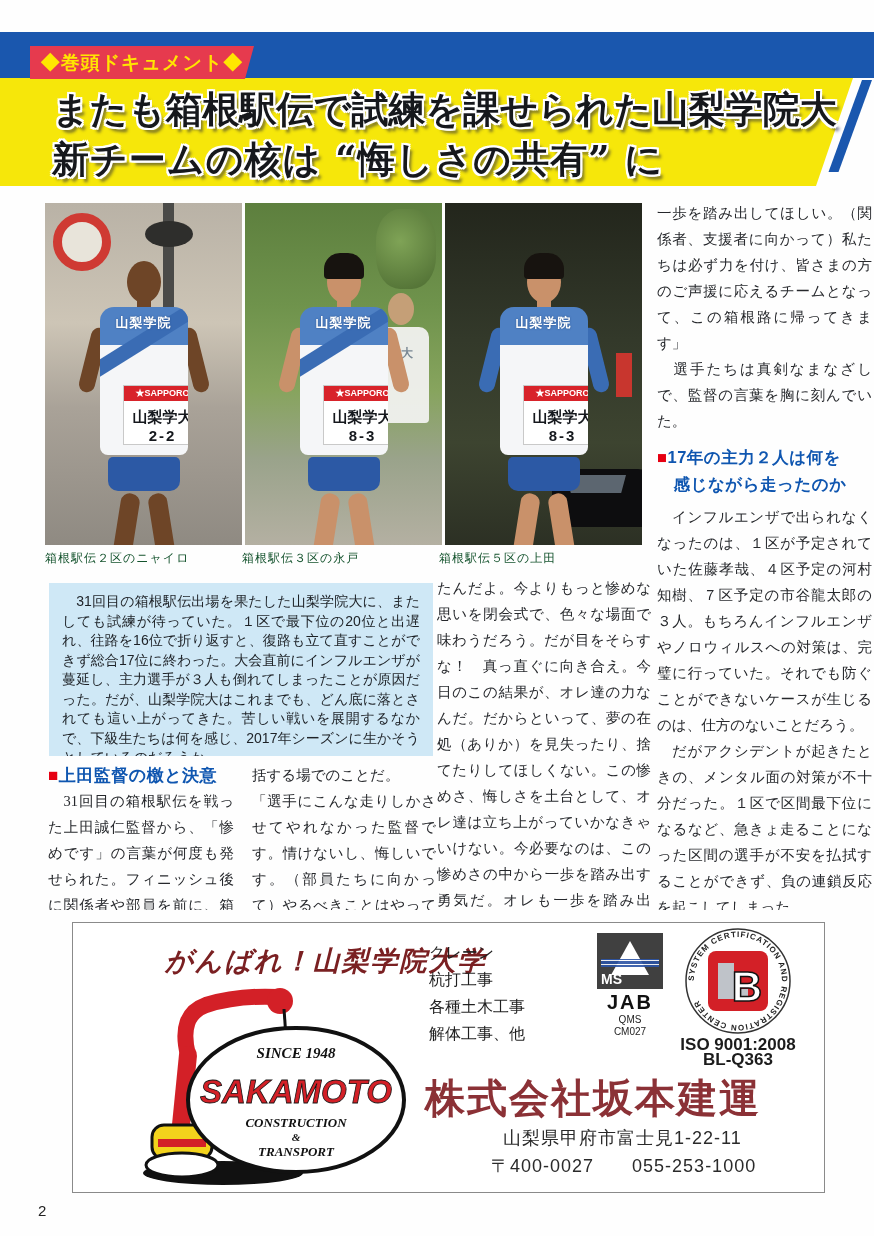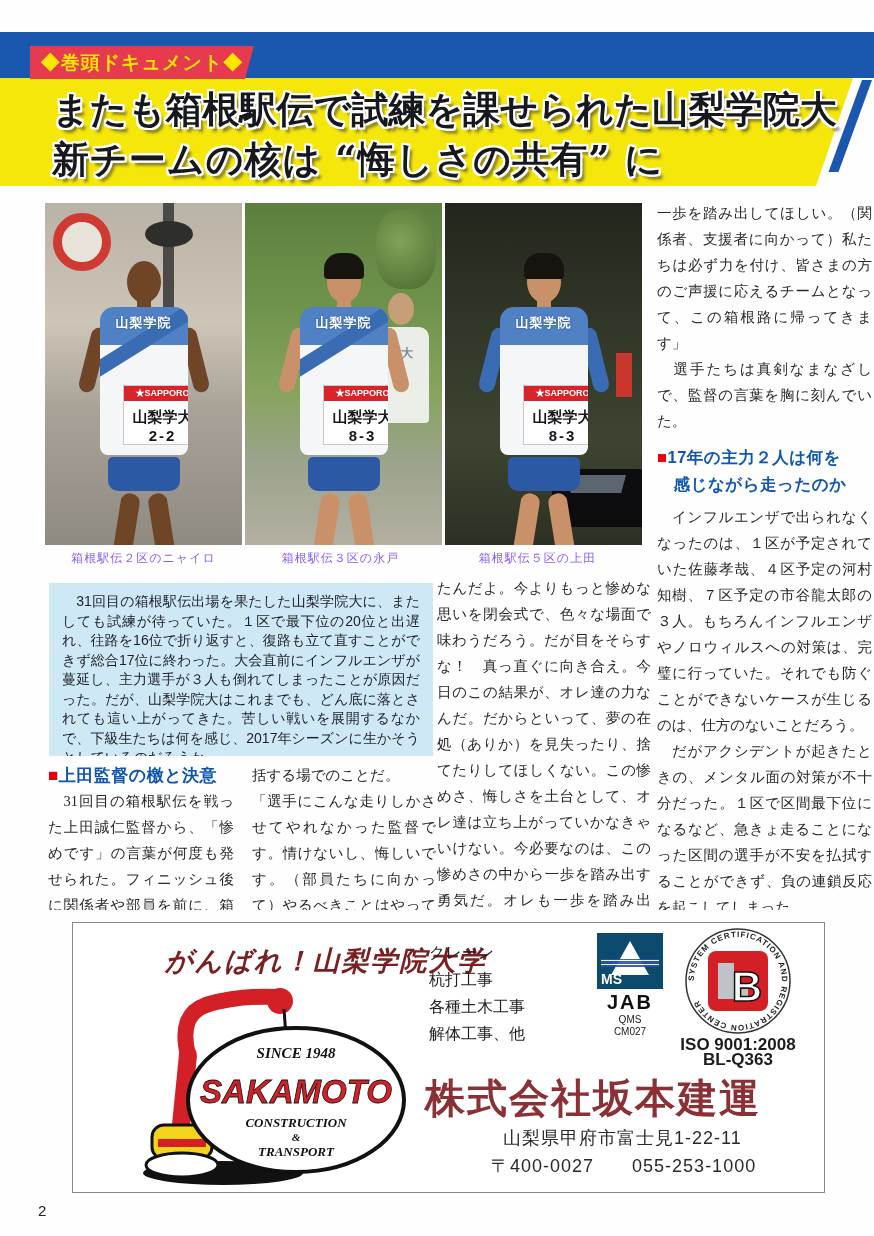--- a/index.html
+++ b/index.html
@@ -67,21 +67,21 @@
   .arm.sleeve{background:#3a6cb4 !important;}
   .runner .shorts{width:72px;height:34px;margin:2px auto 0;border-radius:5px 5px 10px 10px;background:#2c59a5;}
   .runner .leg{position:absolute;top:232px;width:19px;height:90px;border-radius:9px;}
   .runner .leg.l{left:36px;transform:rotate(9deg);}
   .runner .leg.r{right:36px;transform:rotate(-9deg);}
   .rival{position:absolute;right:6px;top:90px;width:70px;opacity:.95;}
   .rival .rhead{width:26px;height:32px;border-radius:50%;background:#caa07a;margin:0 auto;}
   .rival .rtorso{width:56px;height:96px;margin:2px auto 0;background:#f2f2f0;border-radius:10px 10px 4px 4px;
         text-align:center;color:#7b8898;font-size:12px;font-weight:bold;padding-top:18px;box-sizing:border-box;}
   .captions{position:absolute;left:45px;top:550px;width:597px;display:flex;}
-  .captions div{width:197px;text-align:center;font-size:12px;color:#8b5cf6;letter-spacing:1px;}
+  .captions div{width:197px;text-align:left;font-size:12px;color:#14532d;letter-spacing:1px;}
 
   
   .lead{position:absolute;left:49px;top:583px;width:384px;height:173px;background:#cfe8f6;
         box-sizing:border-box;padding:9px 13px;font-size:14px;line-height:19.5px;color:#1d2126;
         text-align:justify;overflow:hidden;}
   .colhead{font-weight:bold;font-size:17px;color:#0f56b0;letter-spacing:.5px;}
   .colhead .sq{color:#e60012;}
   .h1{position:absolute;left:48px;top:764px;}
   .serifcol{font-family:"Liberation Serif","DejaVu Serif",serif;font-size:14.5px;line-height:26px;
         color:#26282c;text-align:justify;overflow:hidden;}
@@ -93,21 +93,21 @@
   .c4 .h2 .ln2{padding-left:1em;}
   .serifcol p{margin:0;}
 
   
   .ad{position:absolute;left:72px;top:922px;width:753px;height:271px;background:#fff;
         border:1px solid #8a8a8a;box-sizing:border-box;}
   .ad .slogan{position:absolute;left:92px;top:20px;font-size:27px;font-weight:bold;font-style:italic;
         color:#7a2022;letter-spacing:2px;}
   .ad .services{position:absolute;left:356px;top:16px;font-size:16px;line-height:27px;color:#1f1f1f;}
   .ad .jab{position:absolute;left:512px;top:10px;width:90px;text-align:center;}
-  .ad .jab .msbox{position:relative;width:66px;height:56px;margin:0 auto;background:#0c4a6e;text-align:center;}
+  .ad .jab .msbox{position:relative;width:66px;height:56px;margin:0 auto;background:#404040;text-align:center;}
   .ad .jab .msbox .tri{position:absolute;left:14px;top:8px;width:0;height:0;
         border-left:19px solid transparent;border-right:19px solid transparent;border-bottom:34px solid #fff;}
   .ad .jab .msbox .lines{position:absolute;left:4px;top:26px;width:58px;height:8px;
         background:repeating-linear-gradient(#2b53a4 0 1px,#fff 1px 2px,#2b53a4 2px 4px);opacity:.9;}
   .ad .jab .msbox .ms{position:absolute;left:4px;bottom:2px;color:#fff;font-weight:bold;font-size:14px;}
   .ad .jab .word{font-weight:bold;font-size:20px;letter-spacing:2px;color:#111;margin-top:2px;}
   .ad .jab .small{font-size:10px;color:#222;line-height:12px;}
   .ad .lb{position:absolute;left:606px;top:4px;width:118px;text-align:center;}
   .ad .lb svg{display:block;margin:0 auto;}
   .ad .lb .iso{font-size:17px;font-weight:bold;color:#1c1c1c;line-height:15px;margin-top:2px;}

